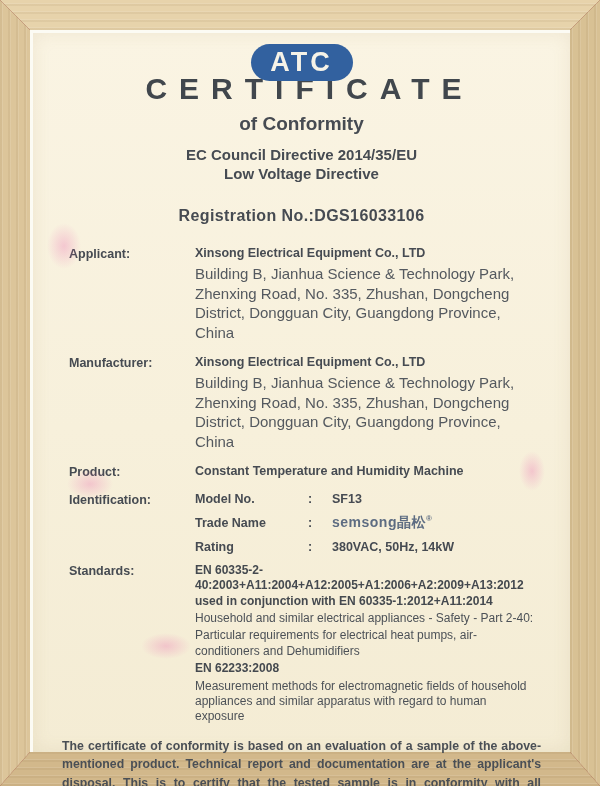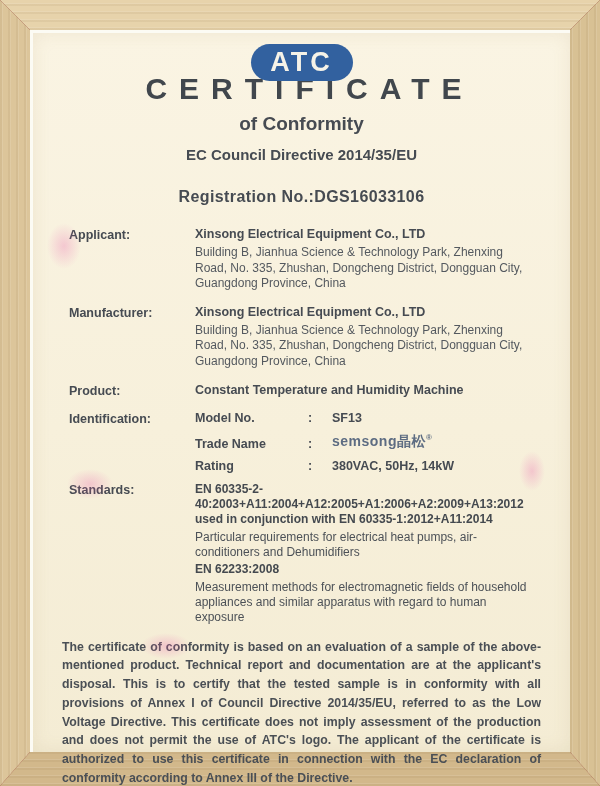--- a/index.html
+++ b/index.html
@@ -43,23 +43,23 @@
   .subtitle { margin-top:7px; font-size:19px; font-weight:bold; }
   .directive1 { margin-top:11px; font-size:15px; font-weight:bold; }
   .directive2 { margin-top:2px; font-size:15px; font-weight:bold; }
   .registration { margin-top:25px; font-size:16px; font-weight:bold; letter-spacing:.4px; }
 
   .rows { margin-top:21px; padding:0 34px 0 36px; }
   .row { display:flex; margin-bottom:13px; }
   .row-label { width:126px; flex:none; font-size:12.5px; font-weight:bold; padding-top:1px; }
   .row-value { flex:1; }
   .company-name { font-size:12.5px; font-weight:bold; }
-  .company-addr { margin-top:4px; font-size:12px; line-height:1.3; color:#54595f; }
+  .company-addr { margin-top:4px; font-size:15px; line-height:1.3; color:#54595f; }
 
-  .id-sub { display:flex; margin-bottom:8px; align-items:flex-end; }
+  .id-sub { display:flex; margin-bottom:8px; align-items:center; }
   .id-label { width:113px; flex:none; font-size:12.5px; font-weight:bold; }
   .id-sep { width:24px; flex:none; font-size:12.5px; font-weight:bold; }
   .id-value { font-size:12.5px; font-weight:bold; }
   .trade-logo { font-size:14px; font-weight:bold; color:#5d6c82; letter-spacing:.5px; }
   .trade-reg { font-size:8px; vertical-align:super; }
 
   .std-line { font-size:12px; line-height:1.28; margin-bottom:2px; color:#4c5157; }
   .std-bold { font-weight:bold; color:#44494f; }
 
   .body-par { margin-top:10px; padding:0 29px; text-align:justify;
@@ -80,20 +80,21 @@
     <div class="smudge" style="left:34px; top:436px; width:46px; height:30px;"></div>
     <div class="smudge" style="left:108px; top:600px; width:50px; height:26px;"></div>
     <div class="smudge" style="left:486px; top:418px; width:26px; height:40px;"></div>
 
     <div class="center logo-wrap">
       <div class="atc-pill">ATC</div>
     </div>
     <div class="center cert-title">CERTIFICATE</div>
     <div class="center subtitle">of Conformity</div>
     <div class="center directive1">EC Council Directive 2014/35/EU</div>
+    <div class="center directive2">Low Voltage Directive</div>
     <div class="center registration">Registration No.:DGS16033106</div>
 
     <div class="rows">
 
       <div class="row">
         <div class="row-label">Applicant:</div>
         <div class="row-value">
           <div class="company-name">Xinsong Electrical Equipment Co., LTD</div>
           <div class="company-addr">Building B, Jianhua Science &amp; Technology Park, Zhenxing Road, No. 335, Zhushan, Dongcheng District, Dongguan City, Guangdong Province, China</div>
         </div>
@@ -130,20 +131,21 @@
             <div class="id-sep">:</div>
             <div class="id-value">380VAC, 50Hz, 14kW</div>
           </div>
         </div>
       </div>
 
       <div class="row" style="margin-bottom:0;">
         <div class="row-label">Standards:</div>
         <div class="row-value">
           <div class="std-line std-bold">EN 60335-2-40:2003+A11:2004+A12:2005+A1:2006+A2:2009+A13:2012 used in conjunction with EN 60335-1:2012+A11:2014</div>
+          <div class="std-line">Household and similar electrical appliances - Safety - Part 2-40:</div>
           <div class="std-line">Particular requirements for electrical heat pumps, air-conditioners and Dehumidifiers</div>
           <div class="std-line std-bold">EN 62233:2008</div>
           <div class="std-line">Measurement methods for electromagnetic fields of household appliances and similar apparatus with regard to human exposure</div>
         </div>
       </div>
     </div>
 
     <div class="body-par">The certificate of conformity is based on an evaluation of a sample of the above-mentioned product. Technical report and documentation are at the applicant's disposal. This is to certify that the tested sample is in conformity with all provisions of Annex I of Council Directive 2014/35/EU, referred to as the Low Voltage Directive. This certificate does not imply assessment of the production and does not permit the use of ATC's logo. The applicant of the certificate is authorized to use this certificate in connection with the EC declaration of conformity according to Annex III of the Directive.</div>
 
   </div>

